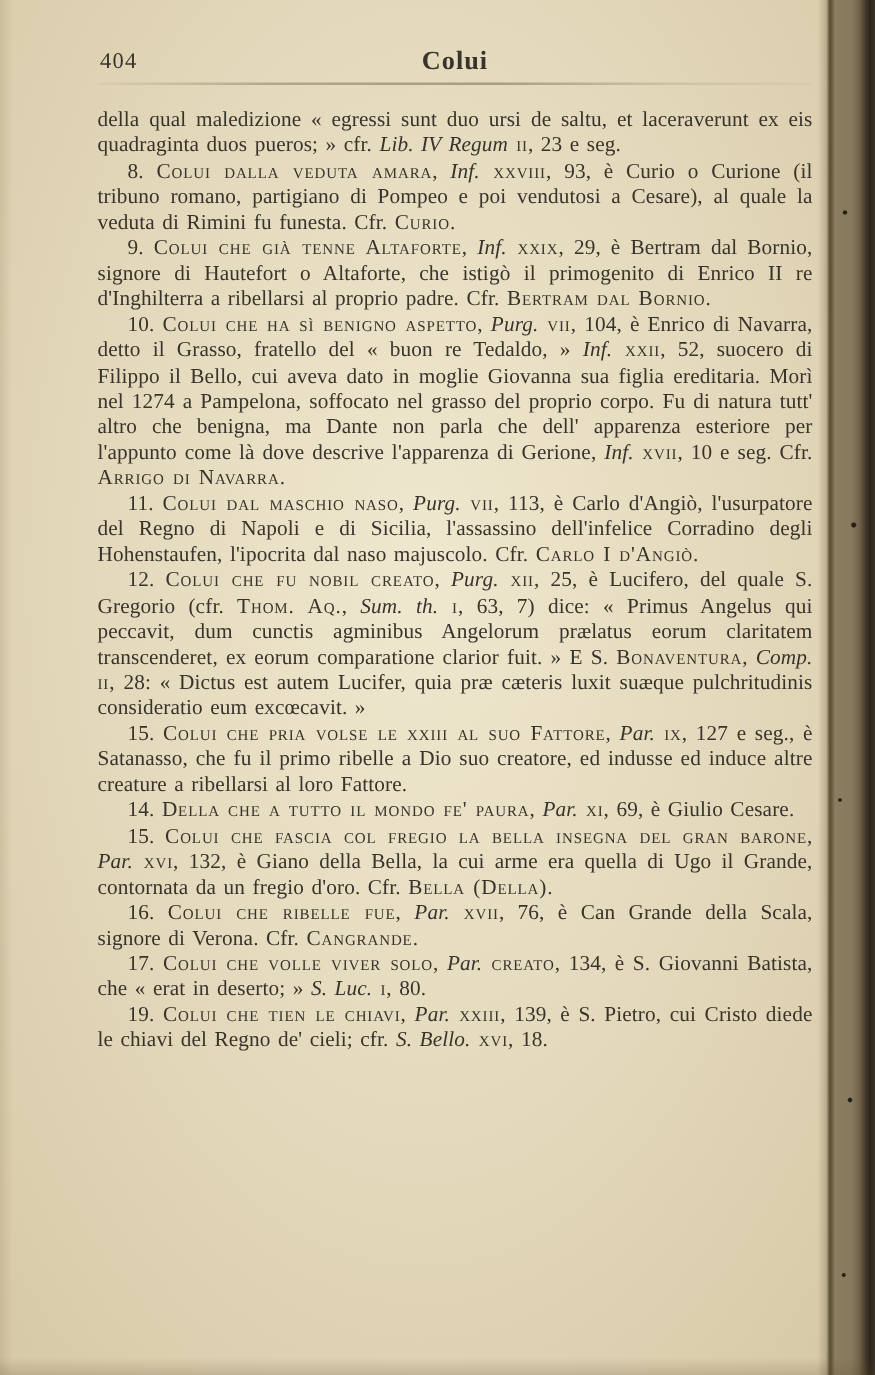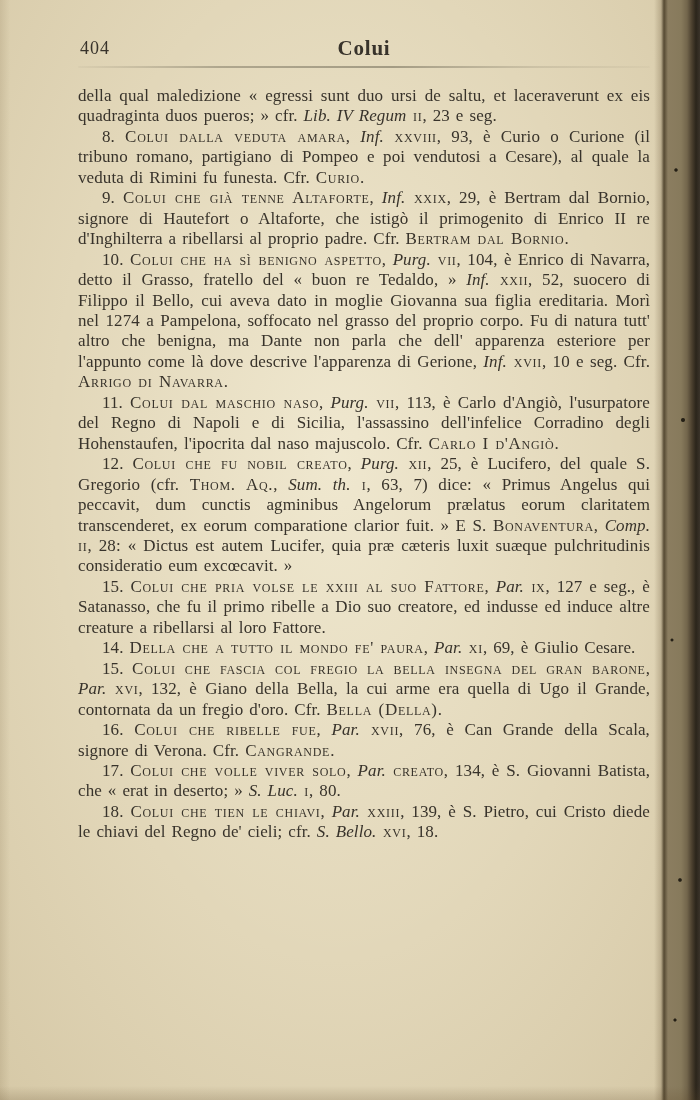--- a/index.html
+++ b/index.html
@@ -98,15 +98,15 @@
       <p><span class="seg-n">8. </span><span class="seg-sc">Colui dalla veduta amara</span><span class="seg-n">, </span><span class="seg-i">Inf.</span><span class="seg-sc"> xxviii</span><span class="seg-n">, 93, è Curio o Curione (il tribuno romano, partigiano di Pompeo e poi vendutosi a Cesare), al quale la veduta di Rimini fu funesta. Cfr. </span><span class="seg-sc">Curio</span><span class="seg-n">.</span></p>
       <p><span class="seg-n">9. </span><span class="seg-sc">Colui che già tenne Altaforte</span><span class="seg-n">, </span><span class="seg-i">Inf.</span><span class="seg-sc"> xxix</span><span class="seg-n">, 29, è Bertram dal Bornio, signore di Hautefort o Altaforte, che istigò il primogenito di Enrico II re d'Inghilterra a ribellarsi al proprio padre. Cfr. </span><span class="seg-sc">Bertram dal Bornio</span><span class="seg-n">.</span></p>
       <p><span class="seg-n">10. </span><span class="seg-sc">Colui che ha sì benigno aspetto</span><span class="seg-n">, </span><span class="seg-i">Purg.</span><span class="seg-sc"> vii</span><span class="seg-n">, 104, è Enrico di Navarra, detto il Grasso, fratello del « buon re Tedaldo, » </span><span class="seg-i">Inf.</span><span class="seg-sc"> xxii</span><span class="seg-n">, 52, suocero di Filippo il Bello, cui aveva dato in moglie Giovanna sua figlia ereditaria. Morì nel 1274 a Pampelona, soffocato nel grasso del proprio corpo. Fu di natura tutt' altro che benigna, ma Dante non parla che dell' apparenza esteriore per l'appunto come là dove descrive l'apparenza di Gerione, </span><span class="seg-i">Inf.</span><span class="seg-sc"> xvii</span><span class="seg-n">, 10 e seg. Cfr. </span><span class="seg-sc">Arrigo di Navarra</span><span class="seg-n">.</span></p>
       <p><span class="seg-n">11. </span><span class="seg-sc">Colui dal maschio naso</span><span class="seg-n">, </span><span class="seg-i">Purg.</span><span class="seg-sc"> vii</span><span class="seg-n">, 113, è Carlo d'Angiò, l'usurpatore del Regno di Napoli e di Sicilia, l'assassino dell'infelice Corradino degli Hohenstaufen, l'ipocrita dal naso majuscolo. Cfr. </span><span class="seg-sc">Carlo I d'Angiò</span><span class="seg-n">.</span></p>
       <p><span class="seg-n">12. </span><span class="seg-sc">Colui che fu nobil creato</span><span class="seg-n">, </span><span class="seg-i">Purg.</span><span class="seg-sc"> xii</span><span class="seg-n">, 25, è Lucifero, del quale S. Gregorio (cfr. </span><span class="seg-sc">Thom. Aq.</span><span class="seg-n">, </span><span class="seg-i">Sum. th.</span><span class="seg-sc"> i</span><span class="seg-n">, 63, 7) dice: « Primus Angelus qui peccavit, dum cunctis agminibus Angelorum prælatus eorum claritatem transcenderet, ex eorum comparatione clarior fuit. » E S. </span><span class="seg-sc">Bonaventura</span><span class="seg-n">, </span><span class="seg-i">Comp.</span><span class="seg-sc"> ii</span><span class="seg-n">, 28: « Dictus est autem Lucifer, quia præ cæteris luxit suæque pulchritudinis consideratio eum excœcavit. »</span></p>
       <p><span class="seg-n">15. </span><span class="seg-sc">Colui che pria volse le xxiii al suo Fattore</span><span class="seg-n">, </span><span class="seg-i">Par.</span><span class="seg-sc"> ix</span><span class="seg-n">, 127 e seg., è Satanasso, che fu il primo ribelle a Dio suo creatore, ed indusse ed induce altre creature a ribellarsi al loro Fattore.</span></p>
       <p><span class="seg-n">14. </span><span class="seg-sc">Della che a tutto il mondo fe' paura</span><span class="seg-n">, </span><span class="seg-i">Par.</span><span class="seg-sc"> xi</span><span class="seg-n">, 69, è Giulio Cesare.</span></p>
       <p><span class="seg-n">15. </span><span class="seg-sc">Colui che fascia col fregio la bella insegna del gran barone</span><span class="seg-n">, </span><span class="seg-i">Par.</span><span class="seg-sc"> xvi</span><span class="seg-n">, 132, è Giano della Bella, la cui arme era quella di Ugo il Grande, contornata da un fregio d'oro. Cfr. </span><span class="seg-sc">Bella (Della)</span><span class="seg-n">.</span></p>
       <p><span class="seg-n">16. </span><span class="seg-sc">Colui che ribelle fue</span><span class="seg-n">, </span><span class="seg-i">Par.</span><span class="seg-sc"> xvii</span><span class="seg-n">, 76, è Can Grande della Scala, signore di Verona. Cfr. </span><span class="seg-sc">Cangrande</span><span class="seg-n">.</span></p>
       <p><span class="seg-n">17. </span><span class="seg-sc">Colui che volle viver solo</span><span class="seg-n">, </span><span class="seg-i">Par.</span><span class="seg-sc"> creato</span><span class="seg-n">, 134, è S. Giovanni Batista, che « erat in deserto; » </span><span class="seg-i">S. Luc.</span><span class="seg-sc"> i</span><span class="seg-n">, 80.</span></p>
-      <p><span class="seg-n">18. </span><span class="seg-sc">Colui che tien le chiavi</span><span class="seg-n">, </span><span class="seg-i">Par.</span><span class="seg-sc"> xxiii</span><span class="seg-n">, 139, è S. Pietro, cui Cristo diede le chiavi del Regno de' cieli; cfr. </span><span class="seg-i">S. Bello.</span><span class="seg-sc"> xvi</span><span class="seg-n">, 18.</span></p>
+      <p><span class="seg-n">19. </span><span class="seg-sc">Colui che tien le chiavi</span><span class="seg-n">, </span><span class="seg-i">Par.</span><span class="seg-sc"> xxiii</span><span class="seg-n">, 139, è S. Pietro, cui Cristo diede le chiavi del Regno de' cieli; cfr. </span><span class="seg-i">S. Bello.</span><span class="seg-sc"> xvi</span><span class="seg-n">, 18.</span></p>
     </div>
 </div>
 
 </body></html>

